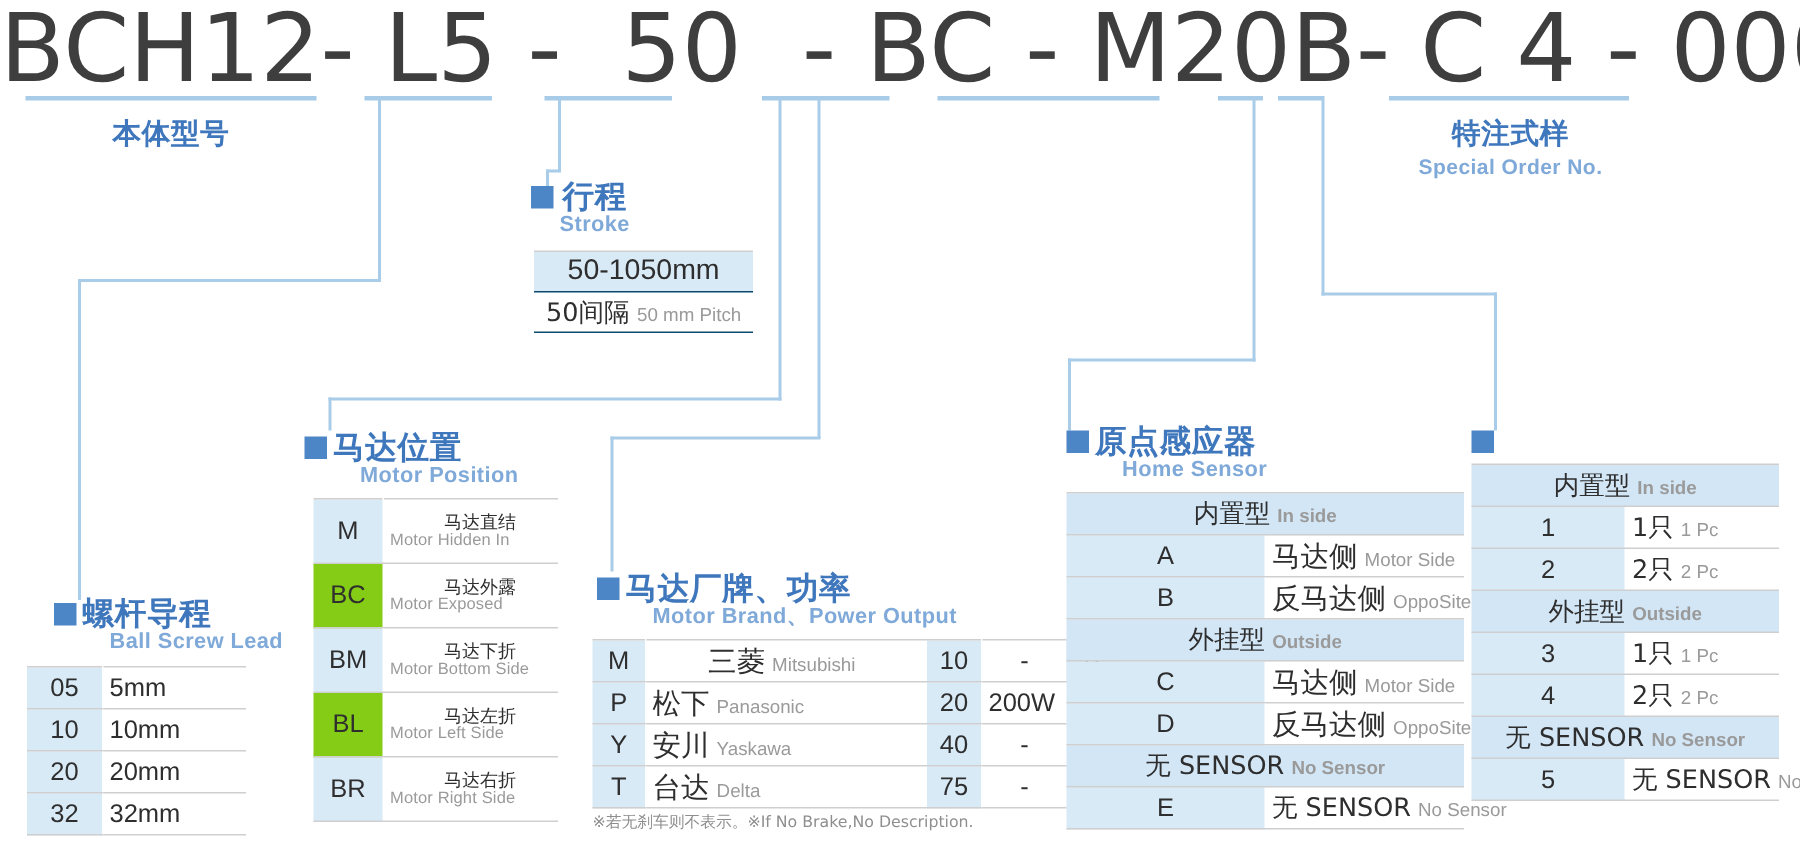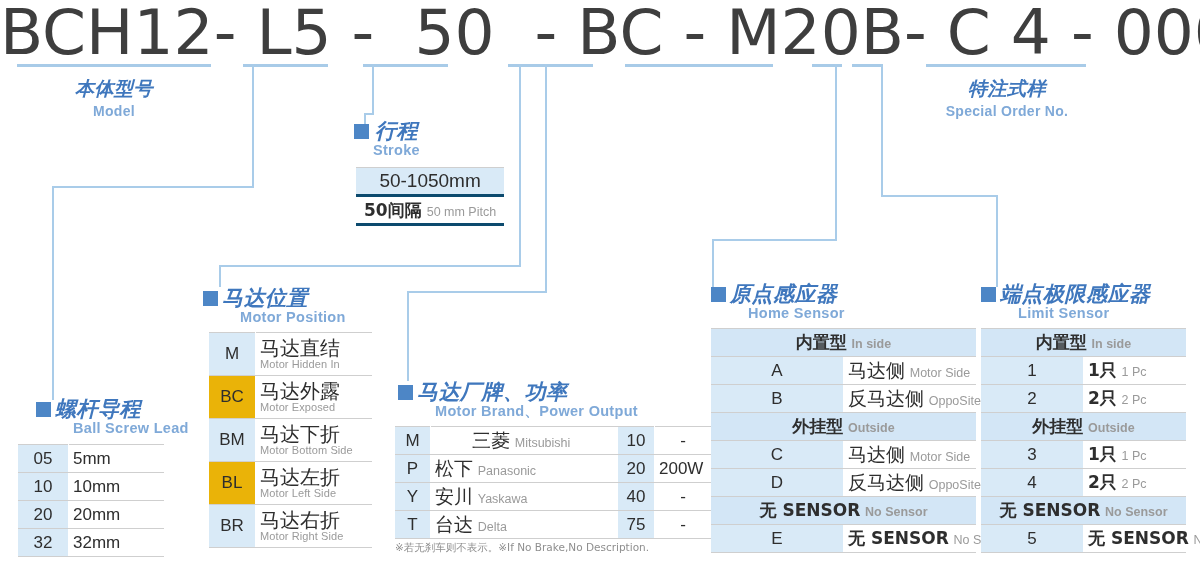--- a/index.html
+++ b/index.html
@@ -35,21 +35,21 @@
   .sect{position:absolute;}
   .sect-head{display:flex;align-items:flex-start;}
   .sq{
     width:15px;height:15px;background:#4d86c6;
     margin-right:4px;margin-top:4px;flex:0 0 auto;
   }
   .sect-titles{line-height:1.05;}
   .t-cn{
     font-size:21px;color:#3f77bd;font-weight:bold;
     font-family:"DejaVu Sans","Liberation Sans",sans-serif;
-    white-space:nowrap;letter-spacing:.5px;font-style:italic;
+    white-space:nowrap;letter-spacing:.5px;
   }
   .t-en{
     font-size:14.5px;color:#7fa9d8;font-weight:bold;
     letter-spacing:.3px;white-space:nowrap;margin-top:1px;
   }
   .t-en.indent{margin-left:18px;}
 
   
   .plain-label{position:absolute;text-align:center;}
   .plain-label .t-cn{font-size:19px;}
@@ -64,43 +64,43 @@
     vertical-align:middle;
     white-space:nowrap;
     font-size:17px;
     color:#2e2e2e;
     height:27px;
   }
   td.code{
     background:#d9eaf7;text-align:center;font-size:18px;
     border-right:1px solid #ffffff;
   }
-  td.code.alt{background:#eab308;}
+  td.code.alt{background:#84cc16;}
   td.desc{background:#ffffff;}
   td.hdr{
     background:#d3e6f6;text-align:center;
     font-weight:bold;font-size:17px;color:#2e2e2e;
   }
   .cn{font-size:19px;color:#2e2e2e;font-family:"DejaVu Sans","Liberation Sans",sans-serif;}
-  .cnb{font-size:17px;font-weight:bold;color:#2e2e2e;font-family:"DejaVu Sans","Liberation Sans",sans-serif;}
+  .cnb{font-size:17px;font-weight:normal;color:#2e2e2e;font-family:"DejaVu Sans","Liberation Sans",sans-serif;}
   .en-sm{font-size:11.5px;color:#9a9a9a;letter-spacing:.1px;}
   .en-md{font-size:12.5px;color:#9a9a9a;}
   .stack{line-height:1.0;}
-  .stack .cn{display:block;font-size:20px;}
+  .stack .cn{display:block;font-size:12px;margin-left:36px;}
   .stack .en-sm{display:block;font-size:11px;margin-top:1px;}
 
   .footnote{
     font-size:10.5px;color:#8e8e8e;white-space:nowrap;margin-top:2px;
     font-family:"DejaVu Sans","Liberation Sans",sans-serif;
   }
 
   
   table.stroke{border-collapse:collapse;table-layout:auto;}
   table.stroke td{
-    border-top:1px solid #cfcfcf;border-bottom:3px solid #0c4a6e;
+    border-top:1px solid #cfcfcf;border-bottom:1px solid #0c4a6e;
     height:26px;padding:0 8px;white-space:nowrap;
   }
   td.stroke-a{background:#d9eaf7;font-size:19px;color:#2e2e2e;}
   td.stroke-b{background:#ffffff;font-size:18px;color:#2e2e2e;}
 </style>
 </head>
 <body>
 
 <div class="stage">
 
@@ -134,21 +134,20 @@
   <div class="lv" style="left:835px; top:64px;  height:177px;"></div>
   <div class="lh" style="left:712px; top:239px; width:125px;"></div>
   <div class="lv" style="left:712px; top:239px; height:48px;"></div>
 
   <div class="lv" style="left:881px; top:64px;  height:133px;"></div>
   <div class="lh" style="left:881px; top:195px; width:117px;"></div>
   <div class="lv" style="left:996px; top:195px; height:92px;"></div>
 
   <div class="plain-label" style="left:24px; top:76px; width:180px;">
     <div class="t-cn">本体型号</div>
-    <div class="t-en">Model</div>
   </div>
 
   <div class="plain-label" style="left:922px; top:76px; width:170px;">
     <div class="t-cn">特注式样</div>
     <div class="t-en">Special Order No.</div>
   </div>
 
   <div class="sect" style="left:354px; top:120px;text-align:center;">
     <div class="sect-head">
       <div class="sq"></div>
@@ -369,24 +368,20 @@
           <span class="en-md">No Sensor</span>
         </td>
       </tr>
     </tbody>
       </table>
   </div>
 
   <div class="sect" style="left:981px; top:283px;">
     <div class="sect-head">
       <div class="sq"></div>
-      <div class="sect-titles">
-        <div class="t-cn">端点极限感应器</div>
-        <div class="t-en indent">Limit Sensor</div>
-      </div>
     </div>
     <table class="spec" style="margin-top:7px;margin-left:0px;width:205px;">
       <tbody>
           <tr>
         <td class="hdr" colspan="2">
           <span class="cnb">内置型</span>
           <span class="en-md">In side</span>
         </td>
       </tr>
       <tr>

